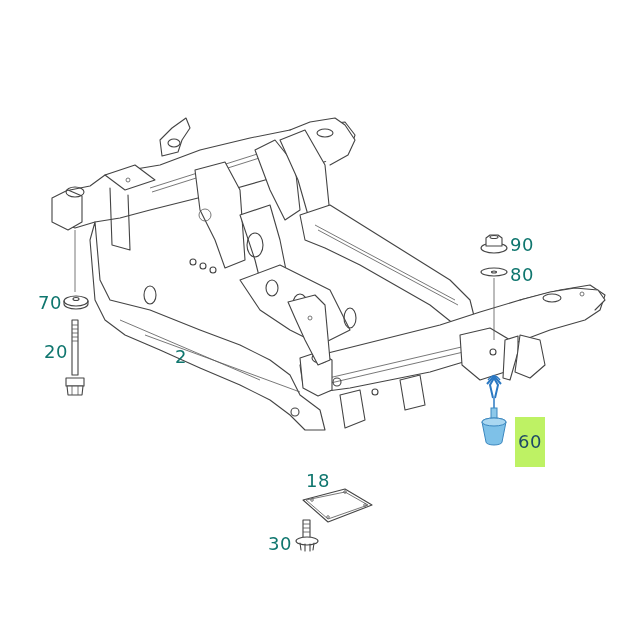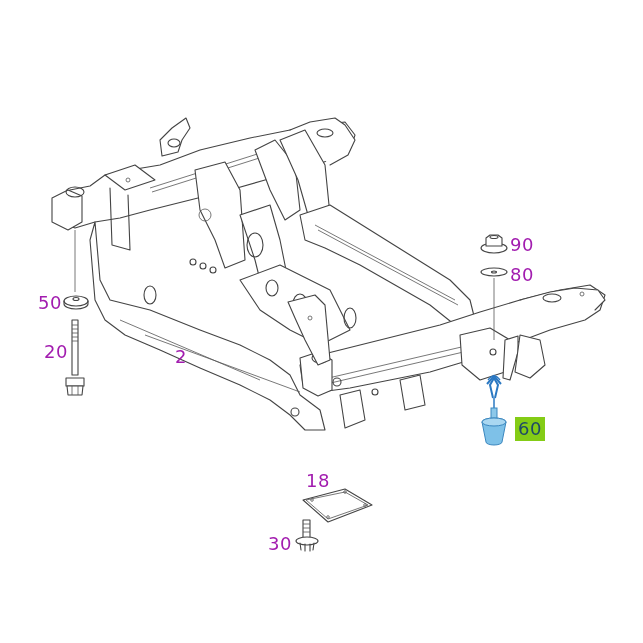--- a/index.html
+++ b/index.html
@@ -1,19 +1,19 @@
 <!DOCTYPE html>
 <html><head>
 <meta charset="utf-8">
 <style>
   html, body { margin:0; padding:0; background:#ffffff; }
   body { width:643px; height:643px; position:relative; overflow:hidden; font-family:"DejaVu Sans", sans-serif; }
   #stage { position:absolute; left:0; top:0; width:643px; height:643px; }
-  .callout { position:absolute; font-size:18px; color:#a21caf; line-height:1; letter-spacing:0.5px; cursor:pointer; }
-  .callout.hl { background:#84cc16; color:#1f4a66; padding:3px 3px; }
+  .callout { position:absolute; font-size:18px; color:#0f766e; line-height:1; letter-spacing:0.5px; cursor:pointer; }
+  .callout.hl { background:#bef264; color:#1f4a66; padding:16px 3px; }
   svg { position:absolute; left:0; top:0; }
   .ln { fill:none; stroke:#444; stroke-width:1.1; stroke-linejoin:round; stroke-linecap:round; }
   .lnt { fill:none; stroke:#555; stroke-width:0.8; }
   .fill-w { fill:#fff; }
 </style>
 </head>
 <body>
 
 <div id="stage">
 
@@ -142,18 +142,18 @@
       <path class="lnt" d="M303,524 L310,524 M303,528 L310,528 M303,532 L310,532"></path>
       <ellipse class="ln fill-w" cx="307" cy="541" rx="11" ry="4"></ellipse>
       <path class="ln" d="M300,543 L301,550 M305,544 L305,551 M310,544 L310,551 M314,543 L313,550"></path>
     </g>
   </svg>
 
   <span class="callout" style="left:175px; top:348px;">2</span>
   <span class="callout" style="left:306px; top:472px;">18</span>
   <span class="callout" style="left:44px;  top:343px;">20</span>
   <span class="callout" style="left:268px; top:535px;text-align:center;">30</span>
-  <span class="callout" style="left:38px;  top:294px;">50</span>
+  <span class="callout" style="left:38px;  top:294px;">70</span>
   <span class="callout hl" style="left:515px; top:417px;">60</span>
   <span class="callout" style="left:510px; top:266px;">80</span>
   <span class="callout" style="left:510px; top:236px;">90</span>
 
 </div>
 
 </body></html>

